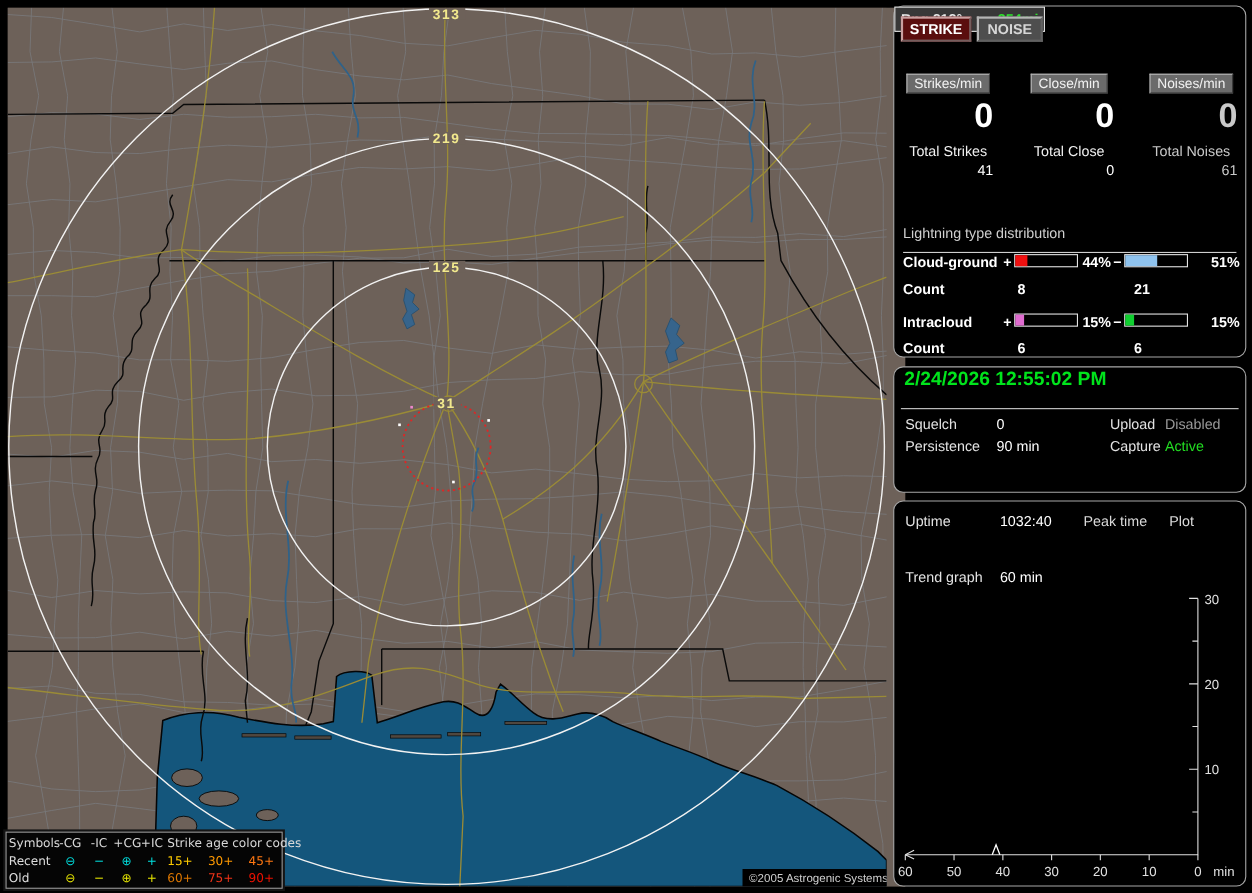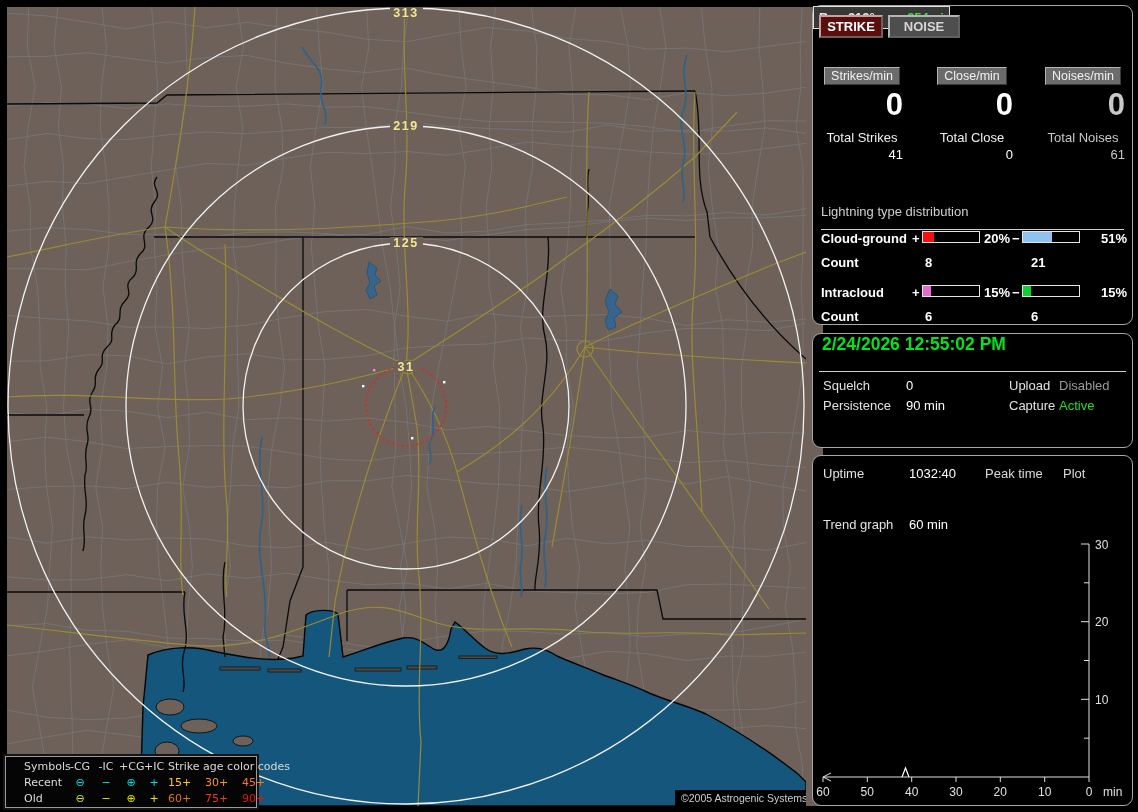--- a/index.html
+++ b/index.html
@@ -7,21 +7,21 @@
   body { font-family:"Liberation Sans","DejaVu Sans",sans-serif; }
   #stage { position:relative; width:1138px; height:812px; background:#000; overflow:hidden; }
 
   
   #map-area { position:absolute; left:7px; top:7px; width:816px; height:799px; background:#6d6159; }
   #map-svg { position:absolute; left:0; top:0; width:799px; height:799px; display:block; }
 
   
   #legend { position:absolute; left:5px; top:756px; width:252px; height:52px;
             background:#050505; border:1px solid #9a9a9a; box-shadow:0 0 0 2px #141414;
-            font-size:11px; color:#ddd; padding:2px 0 0 16px; line-height:16px;
+            font-size:11px; color:#ddd; padding:2px 0 0 0; line-height:16px;
             font-family:"DejaVu Sans","Liberation Sans",sans-serif; }
   .lgrow { position:relative; height:16px; white-space:nowrap; }
   .lgrow span { position:absolute; display:inline-block; }
   .lg-c0 { left:2px; }  .lg-c1 { left:46px; width:24px; text-align:center; }
   .lg-c2 { left:72px; width:24px; text-align:center; } .lg-c3 { left:97px; width:24px; text-align:center; }
   .lg-c4 { left:122px; width:20px; text-align:center; } .lg-c5 { left:146px; }
   .lg-a0 { left:146px; width:30px; } .lg-a1 { left:183px; width:30px; } .lg-a2 { left:220px; width:30px; }
   .lg-head { color:#d8d8d8; }
 
   
@@ -29,21 +29,21 @@
            border:1px solid #a8a8a8; border-radius:9px; color:#e8e8e8; font-size:13px; }
   #panel-stats { top:5px;  height:320px; }
   #panel-status{ top:333px; height:115px; }
   #panel-trend { top:455px; height:351px; }
   .abs { position:absolute; }
 
   
   .btn { position:absolute; top:9px; height:23px; font-weight:bold; font-size:13px;
          text-align:center; line-height:19px; cursor:default; }
   #strike-btn { left:6px;  width:64px; background:#5a0e0e; color:#fff; border:2px outset #c9a0a0; }
-  #noise-btn  { left:75px; width:72px; background:#4e4e4e; color:#d6d6d6; border:2px outset #b5b5b5; }
+  #noise-btn  { left:75px; width:60px; background:#4e4e4e; color:#d6d6d6; border:2px outset #b5b5b5; }
   #bearing    { left:182px; width:137px; top:9px; height:23px; background:#383838;
                 border:1px solid #e0e0e0; font-weight:bold; line-height:21px; padding:0 5px; }
   #bearing .bval { float:right; color:#2ee22e; }
 
   
   .ccol { position:absolute; top:57px; height:110px; }
   .ccol .chip { display:block; margin:4px auto; width:max-content; padding:0 6px; height:18px;
                 line-height:17px; font-size:12.5px; background:#6b6b6b; color:#f2f2f2;
                 border:1px solid; border-color:#b5b5b5 #3a3a3a #3a3a3a #b5b5b5; }
   .ccol .rate { margin-top:4px; font-size:31px; font-weight:bold; color:#fff; text-align:right; line-height:32px; }
@@ -304,21 +304,21 @@
     </div>
 
     <div class="abs" id="dist-title">Lightning type distribution</div>
 
     <div class="abs drow" style="top:225px;">
       <span class="d-label">Cloud-ground</span>
       <span class="d-ps">+</span>
       <span class="bar d-pb">
           <i style="width: 20%; background: rgb(240, 16, 16);"></i>
         </span>
-      <span class="d-pp">20%</span>
+      <span class="d-pp">44%</span>
       <span class="d-ms">−</span>
       <span class="bar d-mb">
           <i style="width: 51%; background: rgb(143, 195, 238);"></i>
         </span>
       <span class="d-mp">51%</span>
     </div>
     <div class="abs crow" style="top:249px;">
       <span class="c-label">Count</span>
       <span class="c-p">8</span>
       <span class="c-m">21</span>

